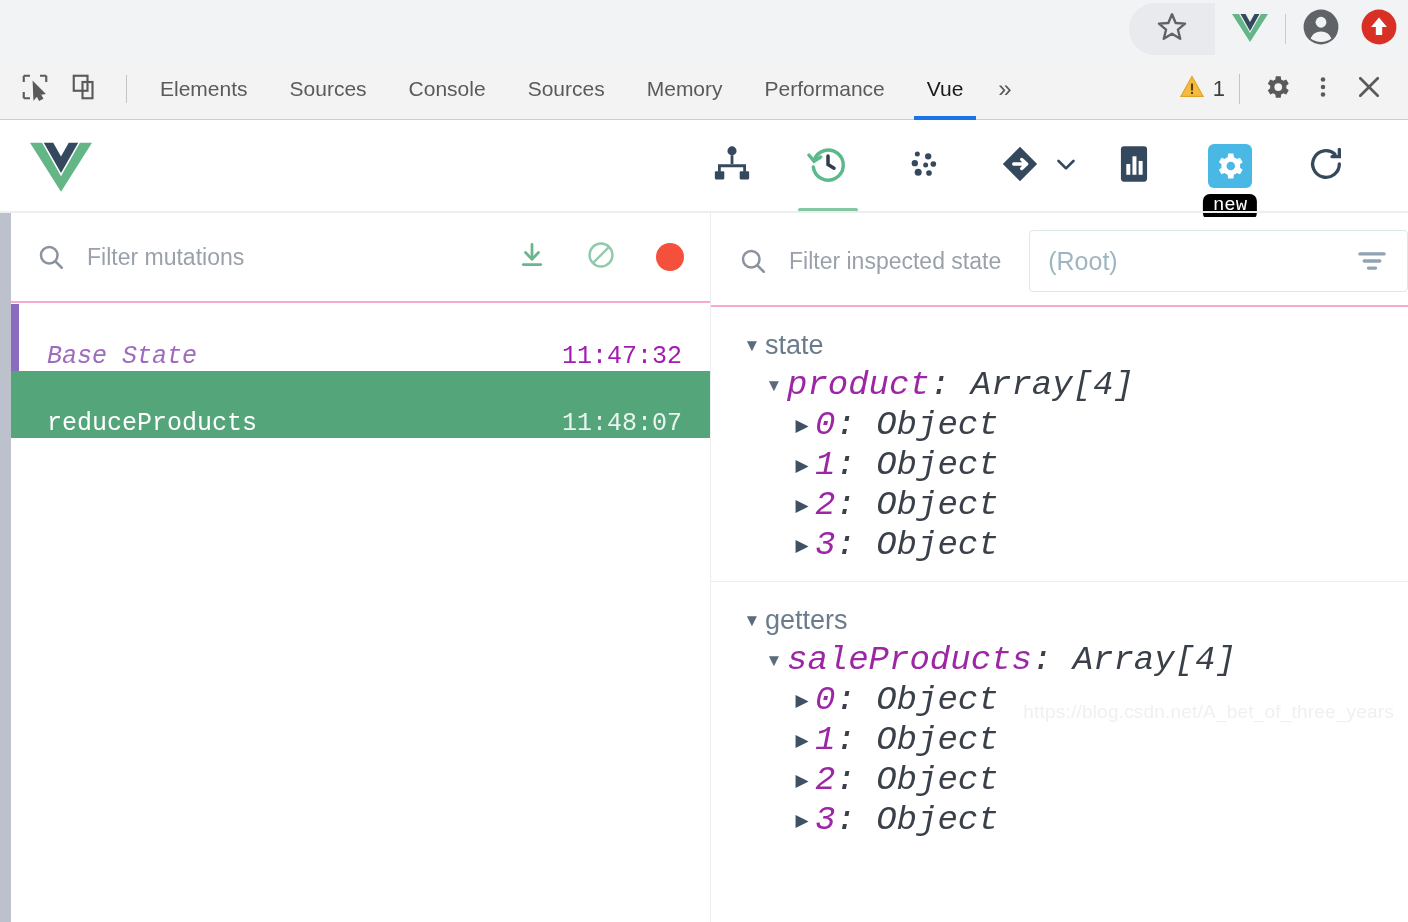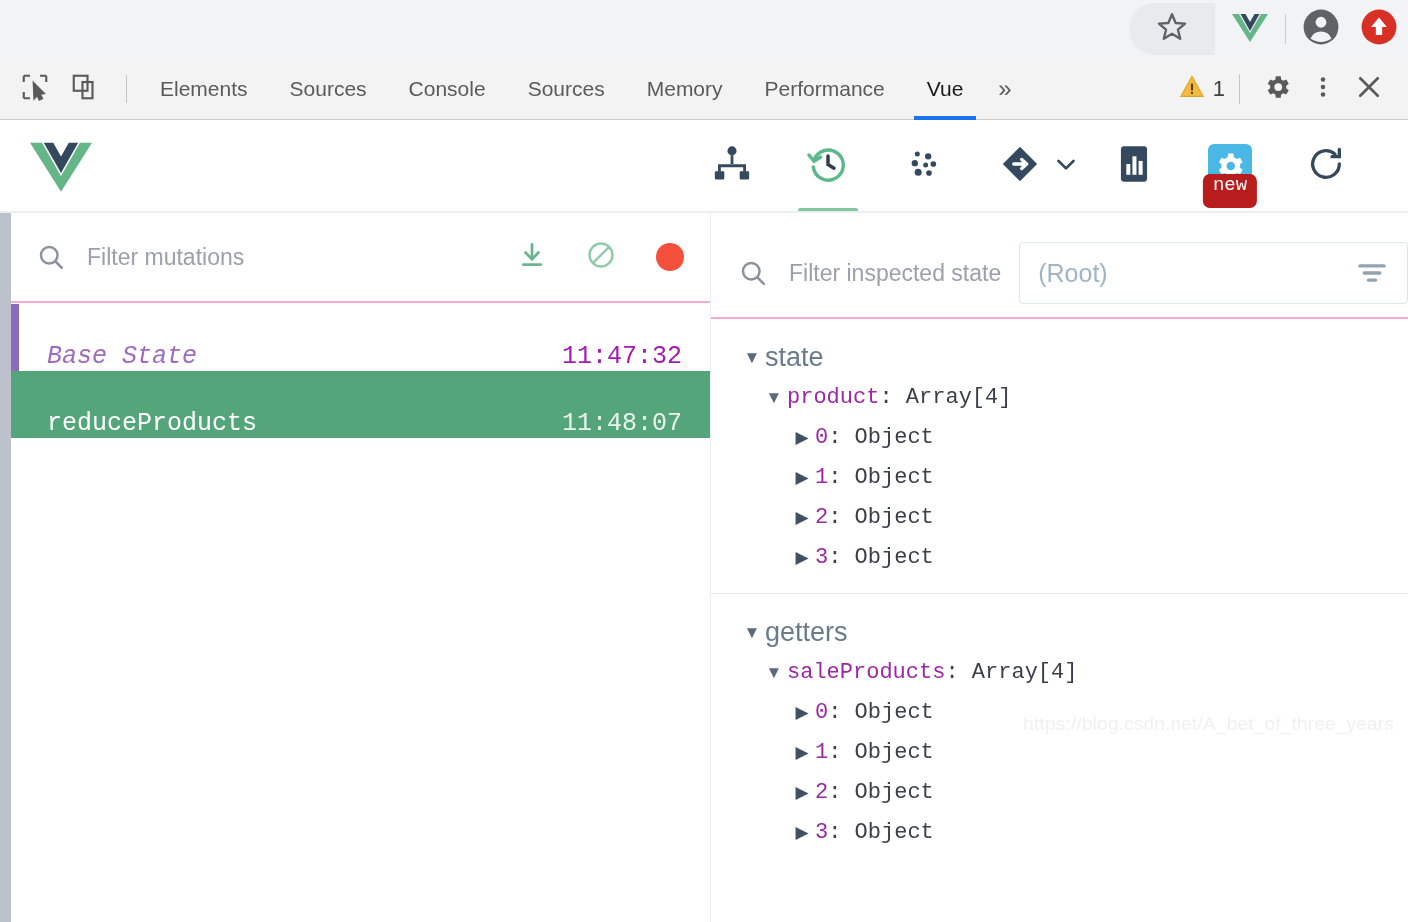--- a/index.html
+++ b/index.html
@@ -87,39 +87,39 @@
     content: ""; position: absolute; left: 18px; right: 18px; bottom: 0;
     height: 4px; background: #82c7a2; border-radius: 2px;
   }
   .vt-chevron { width: 40px; height: 92px; display: flex; align-items: center; justify-content: center; margin-left: -22px; }
   .gear-wrap { position: relative; display: flex; align-items: center; justify-content: center; }
   .gear-sq {
     width: 44px; height: 44px; background: #49b8e5; border-radius: 6px;
     display: flex; align-items: center; justify-content: center;
   }
   .new-badge {
-    position: absolute; top: 30px; left: 50%; transform: translateX(-50%);
-    background: #b91c1c; color: #ffffff; border-radius: 7px;
+    position: absolute; top: 50px; left: 50%; transform: translateX(-50%);
+    background: #000000; color: #ffffff; border-radius: 7px;
     font-family: "Liberation Mono", monospace;
-    font-size: 19px; padding: 1px 10px 11px; line-height: 1.15;
+    font-size: 19px; padding: 1px 10px 3px; line-height: 1.15;
     white-space: nowrap;
   }
   .header-rule {
     position: absolute; left: 0; top: 211px; width: 1408px; height: 2px;
     background: #eceef0;
   }
 
   
   .panels { position: absolute; left: 0; top: 213px; width: 1408px; height: 709px; }
   .left-panel {
     position: absolute; left: 0; top: 0; width: 711px; height: 709px;
     background: #ffffff; border-right: 1px solid #ebedef;
   }
   .right-panel {
-    position: absolute; left: 711px; top: 16px; width: 697px; height: 512px;
+    position: absolute; left: 711px; top: 4px; width: 697px; height: 512px;
     background: #ffffff;
   }
   .left-scrollbar {
     position: absolute; left: 0; top: 0; width: 11px; height: 709px;
     background: #bcc1cb;
   }
 
   
   .filter-bar {
     height: 90px; display: flex; align-items: center;
@@ -129,21 +129,21 @@
   .filter-ph {
     font-size: 23px; color: #9aa1ab; margin-left: 18px; white-space: nowrap;
   }
   .left-filter { padding-left: 22px; padding-right: 22px; }
   .left-actions { margin-left: auto; display: flex; align-items: center; gap: 33px; }
   .act-btn { width: 36px; height: 36px; display: flex; align-items: center; justify-content: center; }
   .rec-dot { width: 28px; height: 28px; border-radius: 50%; background: #f4503c; }
 
   .right-filter { padding-left: 24px; padding-right: 0; }
   .root-input {
-    margin-left: 18px; flex: 1; height: 62px;
+    margin-left: 28px; flex: 1; height: 62px;
     border: 1px solid #dbeae1; border-radius: 4px;
     display: flex; align-items: center; padding: 0 18px;
     background: #ffffff;
   }
   .root-value { font-size: 25px; color: #9fb5c1; }
   .root-filter-icon { margin-left: auto; display: flex; align-items: center; }
 
   
   .mut-list { position: absolute; left: 11px; top: 91px; right: 0; }
   .mut-row {
@@ -175,21 +175,21 @@
     white-space: nowrap;
   }
   .sec-title {
     font-size: 27px; color: #6a7b8c; font-family: "Liberation Sans", sans-serif;
   }
   .tri {
     width: 26px; display: inline-flex; justify-content: center;
     color: #5b6b7c; font-size: 17px; line-height: 1;
   }
   .tri.closed { color: #3f5163; }
-  .mono { font-family: "Liberation Mono", monospace; font-size: 22px; }
+  .mono { font-family: "Liberation Mono", monospace; font-size: 34px; font-style: italic; }
   .k-purple { color: #9c27a5; }
   .k-dark { color: #3a4049; }
   .sec-head { padding-left: 28px; }
   .lvl1 { padding-left: 50px; }
   .lvl2 { padding-left: 78px; }
 
   .watermark {
     position: absolute; right: 14px; bottom: 6px;
     font-size: 19px; color: #f0f0f0;
     font-family: "Liberation Sans", sans-serif;

